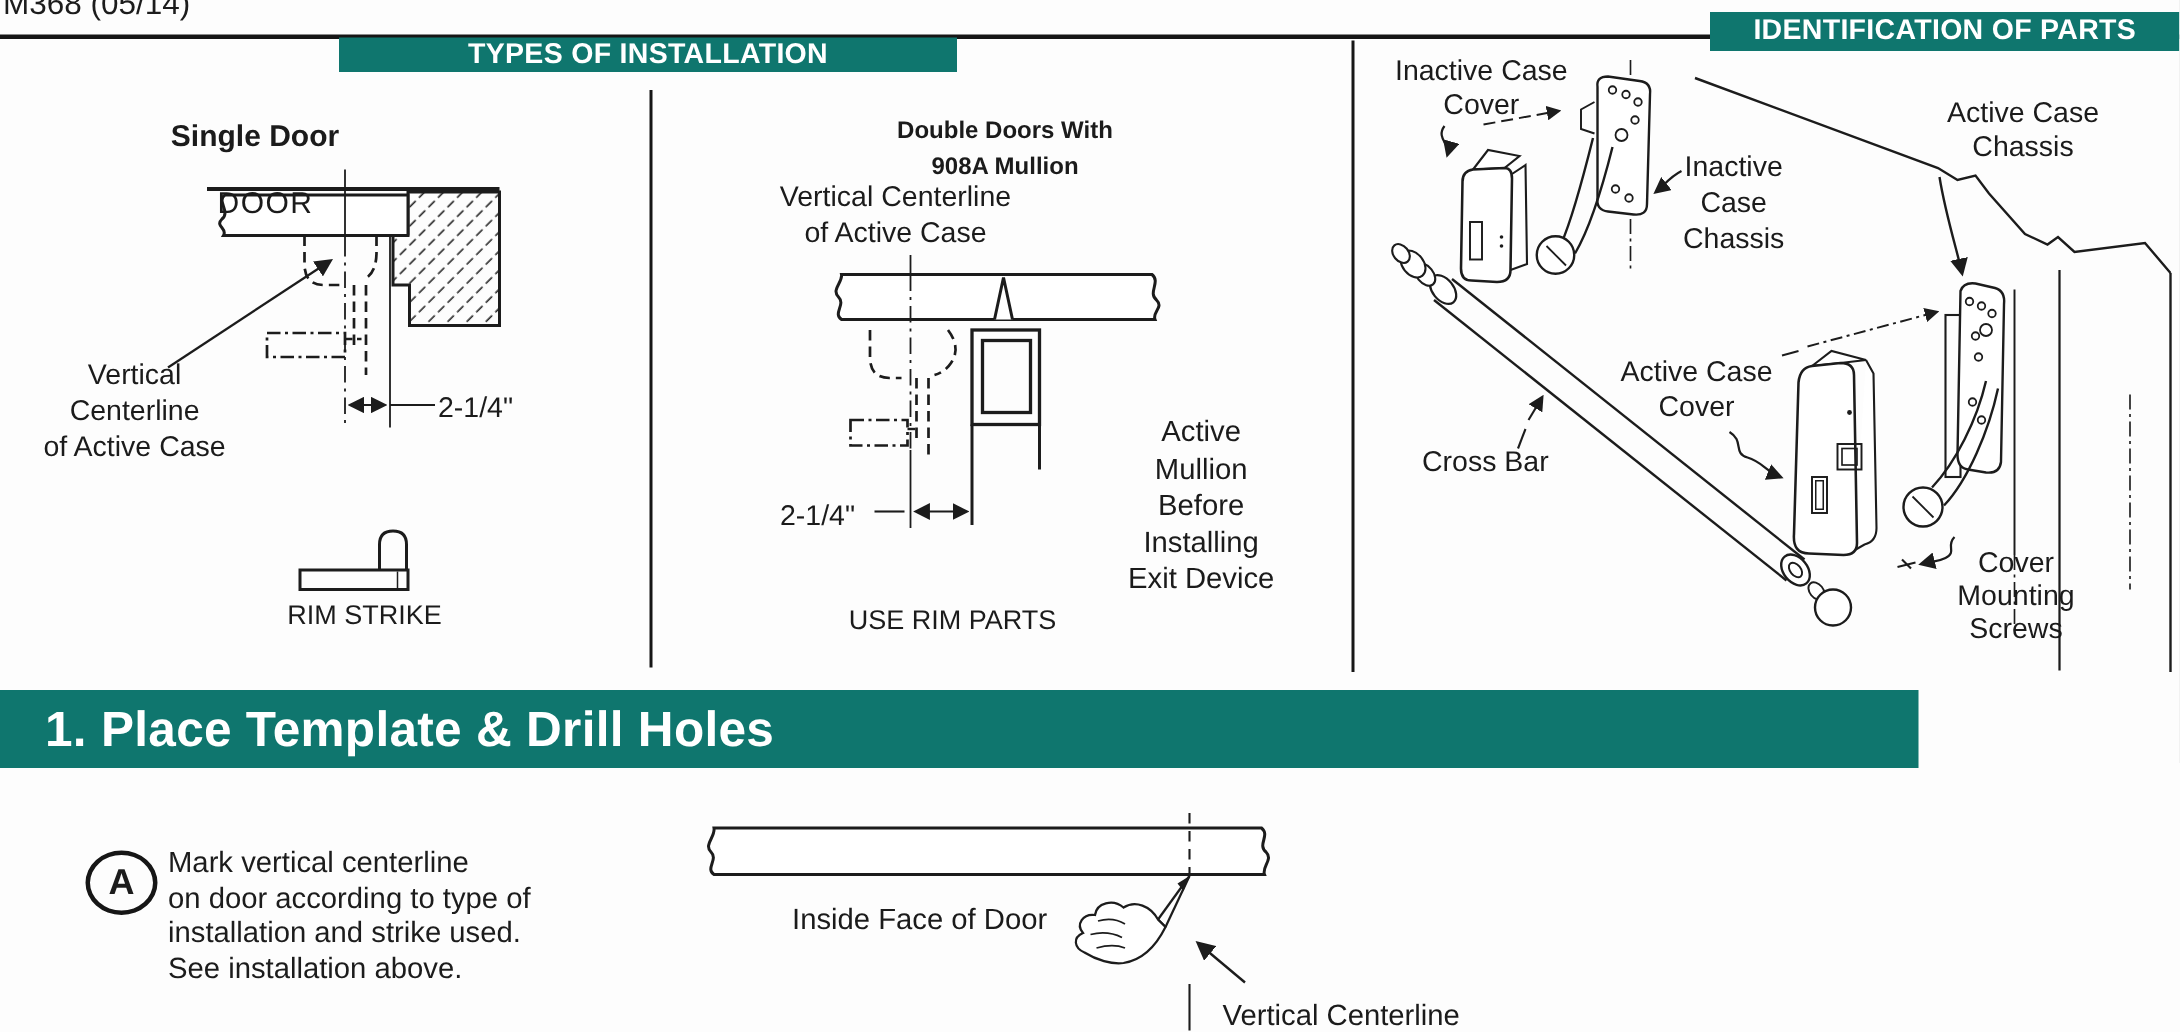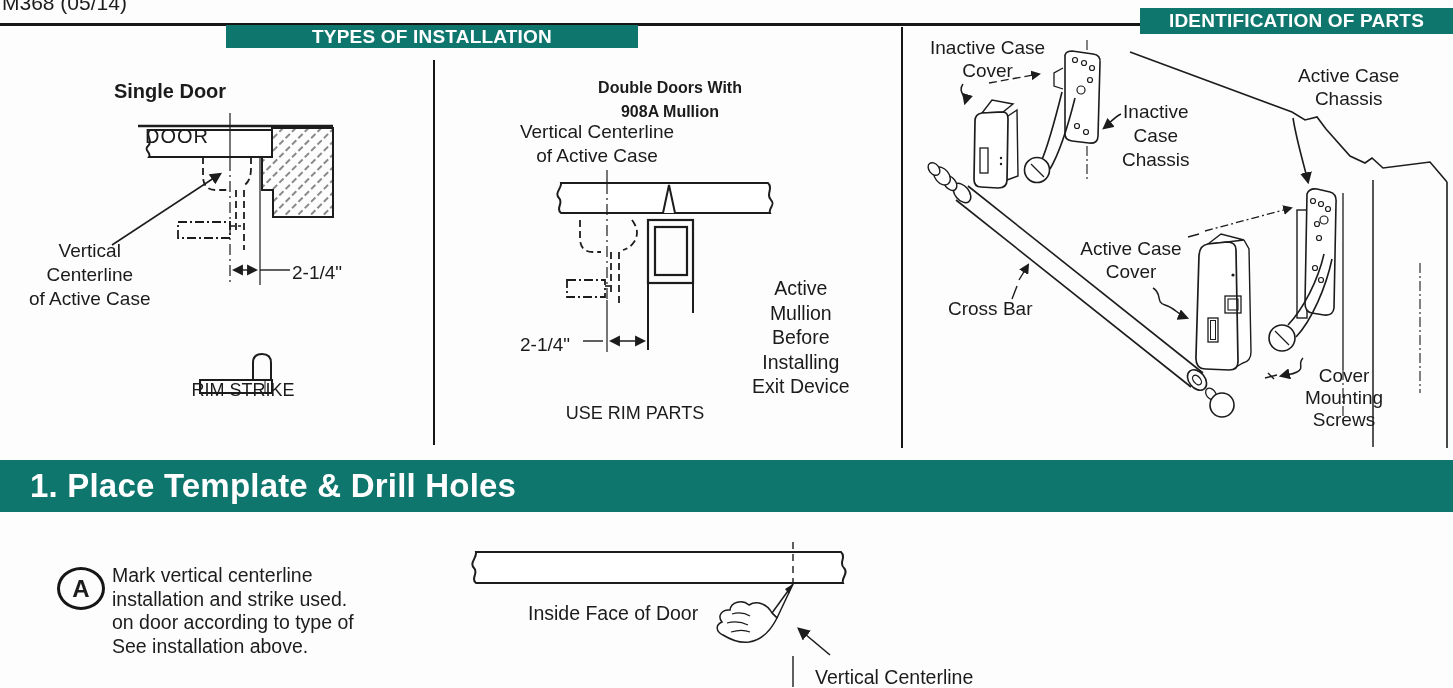--- a/index.html
+++ b/index.html
@@ -6,21 +6,21 @@
   #page{position:relative;width:1453px;height:688px;background:#fdfdfd;overflow:hidden;
         font-family:"Liberation Sans","DejaVu Sans",sans-serif;color:#1c1c1c;}
   .lbl{position:absolute;font-size:19px;line-height:24px;color:#1b1b1b;white-space:nowrap;text-align:center;}
   .ctr{text-align:center;}
   .bold{font-weight:bold;margin-top:16px;}
   .rule{position:absolute;background:#161616;}
   .blackbar{position:absolute;background:#0f766e;color:#ffffff;font-weight:bold;}
   .panelhdr{font-size:19px;line-height:23px;text-align:center;letter-spacing:.2px;}
   #types-bar{left:226px;top:25px;width:412px;height:23px;}
   #idparts-bar{left:1140px;top:8px;width:313px;height:26px;line-height:26px;}
-  #sec1-bar{left:0;top:460px;width:1453px;height:52px;font-size:33px;line-height:52px;padding-left:30px;box-sizing:border-box;letter-spacing:.2px;}
+  #sec1-bar{left:0;top:460px;width:1279px;height:52px;font-size:33px;line-height:52px;padding-left:30px;box-sizing:border-box;letter-spacing:.2px;}
   #doc-code{position:absolute;left:2px;top:-9px;font-size:21px;}
   .badge{position:absolute;left:57px;top:567px;width:42px;height:37px;border:3px solid #161616;border-radius:50%;
          font-size:24px;font-weight:bold;text-align:center;line-height:37px;}
   .steptxt{position:absolute;left:112px;top:564px;font-size:19.5px;line-height:23.5px;}
   svg{position:absolute;overflow:visible;}
   svg path,svg line,svg polyline,svg rect,svg circle,svg ellipse{vector-effect:none;}
 </style>
 </head>
 <body>
 
@@ -70,21 +70,21 @@
   <div class="lbl" style="left:145px;top:124px;font-size:20px;letter-spacing:1px;">DOOR</div>
 
   <div class="lbl" style="left:29px;top:239px;">
     <div>Vertical</div>
     <div>Centerline</div>
     <div>of Active Case</div>
   </div>
 
   <div class="lbl" style="left:292px;top:261px;">2-1/4"</div>
 
-  <div class="lbl ctr" style="left:163px;top:378px;width:160px;font-size:18px;">RIM STRIKE</div>
+  <div class="lbl ctr" style="left:163px;top:398px;width:160px;font-size:18px;">RIM STRIKE</div>
 
   <div class="lbl bold ctr" style="left:545px;top:60px;width:250px;font-size:16px;line-height:24px;">
     <div>Double Doors With</div>
     <div>908A Mullion</div>
   </div>
 
   <div class="lbl ctr" style="left:482px;top:120px;width:230px;">
     <div>Vertical Centerline</div>
     <div>of Active Case</div>
   </div>
@@ -247,22 +247,22 @@
     <div>Mounting</div>
     <div>Screws</div>
   </div>
 
   <div class="blackbar" id="sec1-bar">1. Place Template &amp; Drill Holes</div>
 
   <div class="badge">A</div>
 
   <div class="steptxt">
     <div>Mark vertical centerline</div>
+    <div>on door according to type of</div>
     <div>installation and strike used.</div>
-    <div>on door according to type of</div>
     <div>See installation above.</div>
   </div>
 
   <svg style="left:455px;top:530px" width="560" height="158" viewBox="0 0 560 158">
     <defs>
       <marker id="ah4" viewBox="0 0 10 10" refX="8" refY="5" markerWidth="8" markerHeight="8" orient="auto-start-reverse">
         <path d="M0,0 L10,5 L0,10 Z" fill="#1c1c1c"></path>
       </marker>
     </defs>
     <path d="M21,22 H386 C392,27 383,33 389,38 C394,43 386,48 388,53 H21 C15,49 24,43 19,38 C14,33 22,28 21,22 Z" fill="#ffffff" stroke="#1c1c1c" stroke-width="2"></path>

